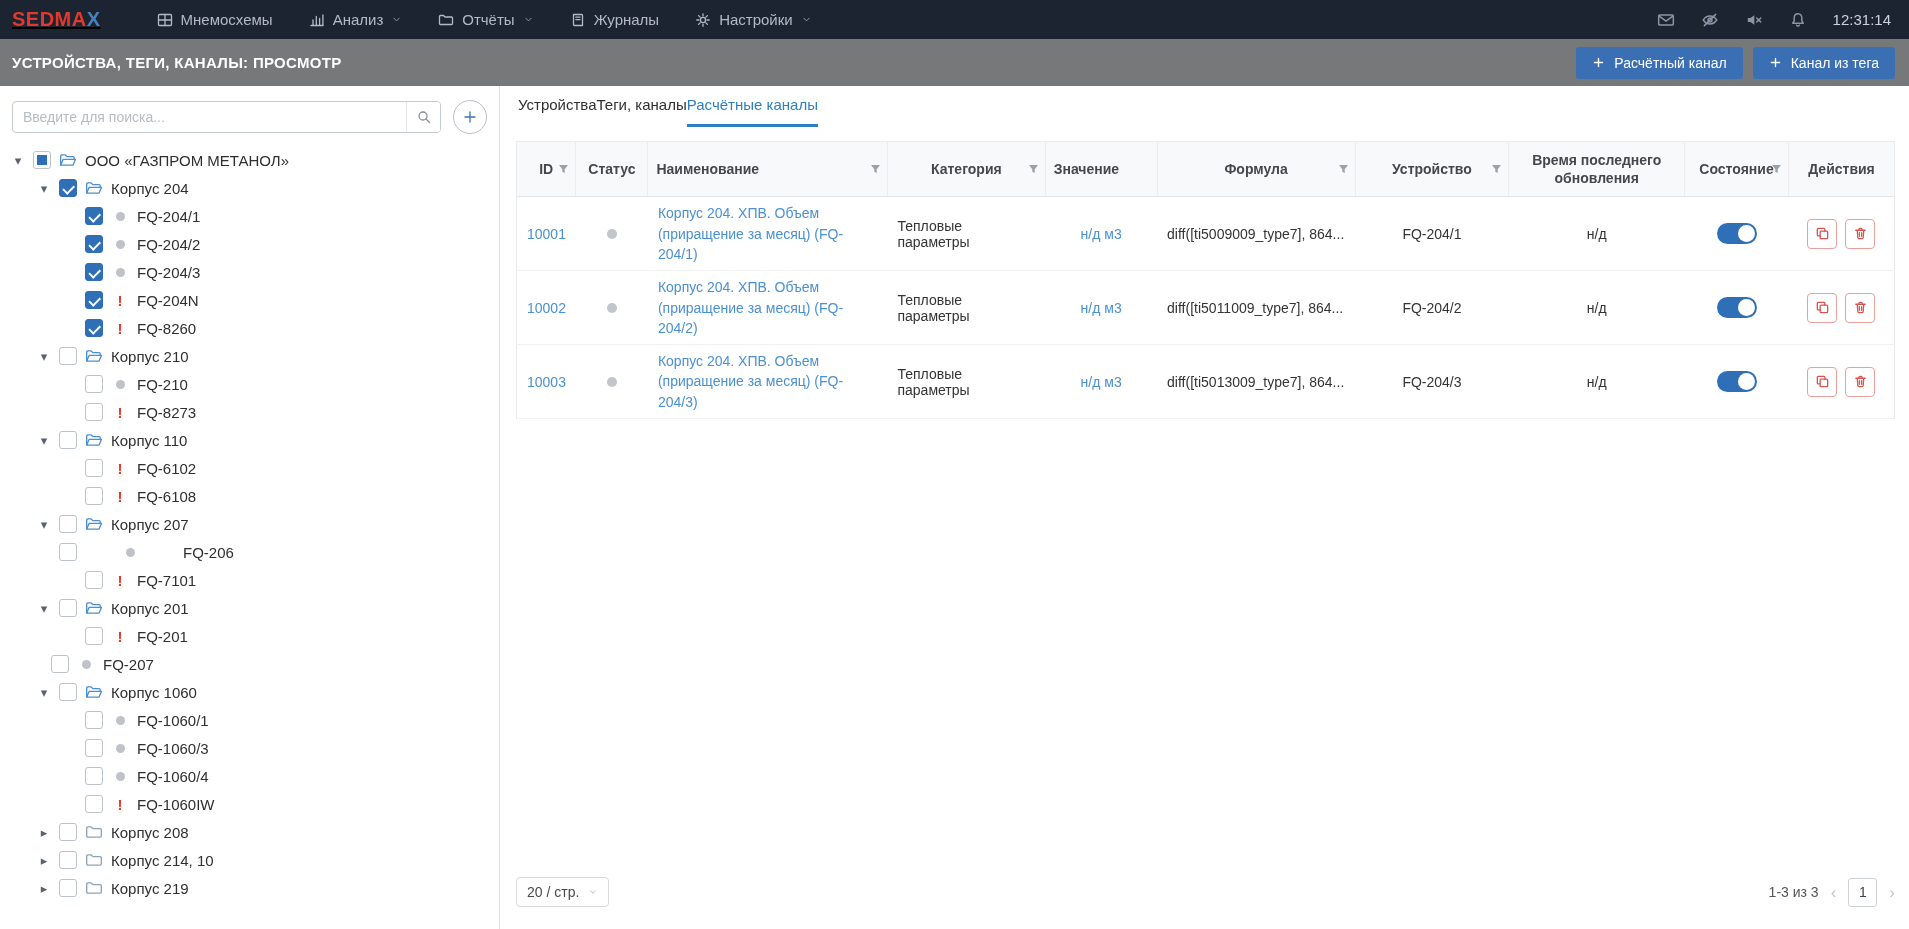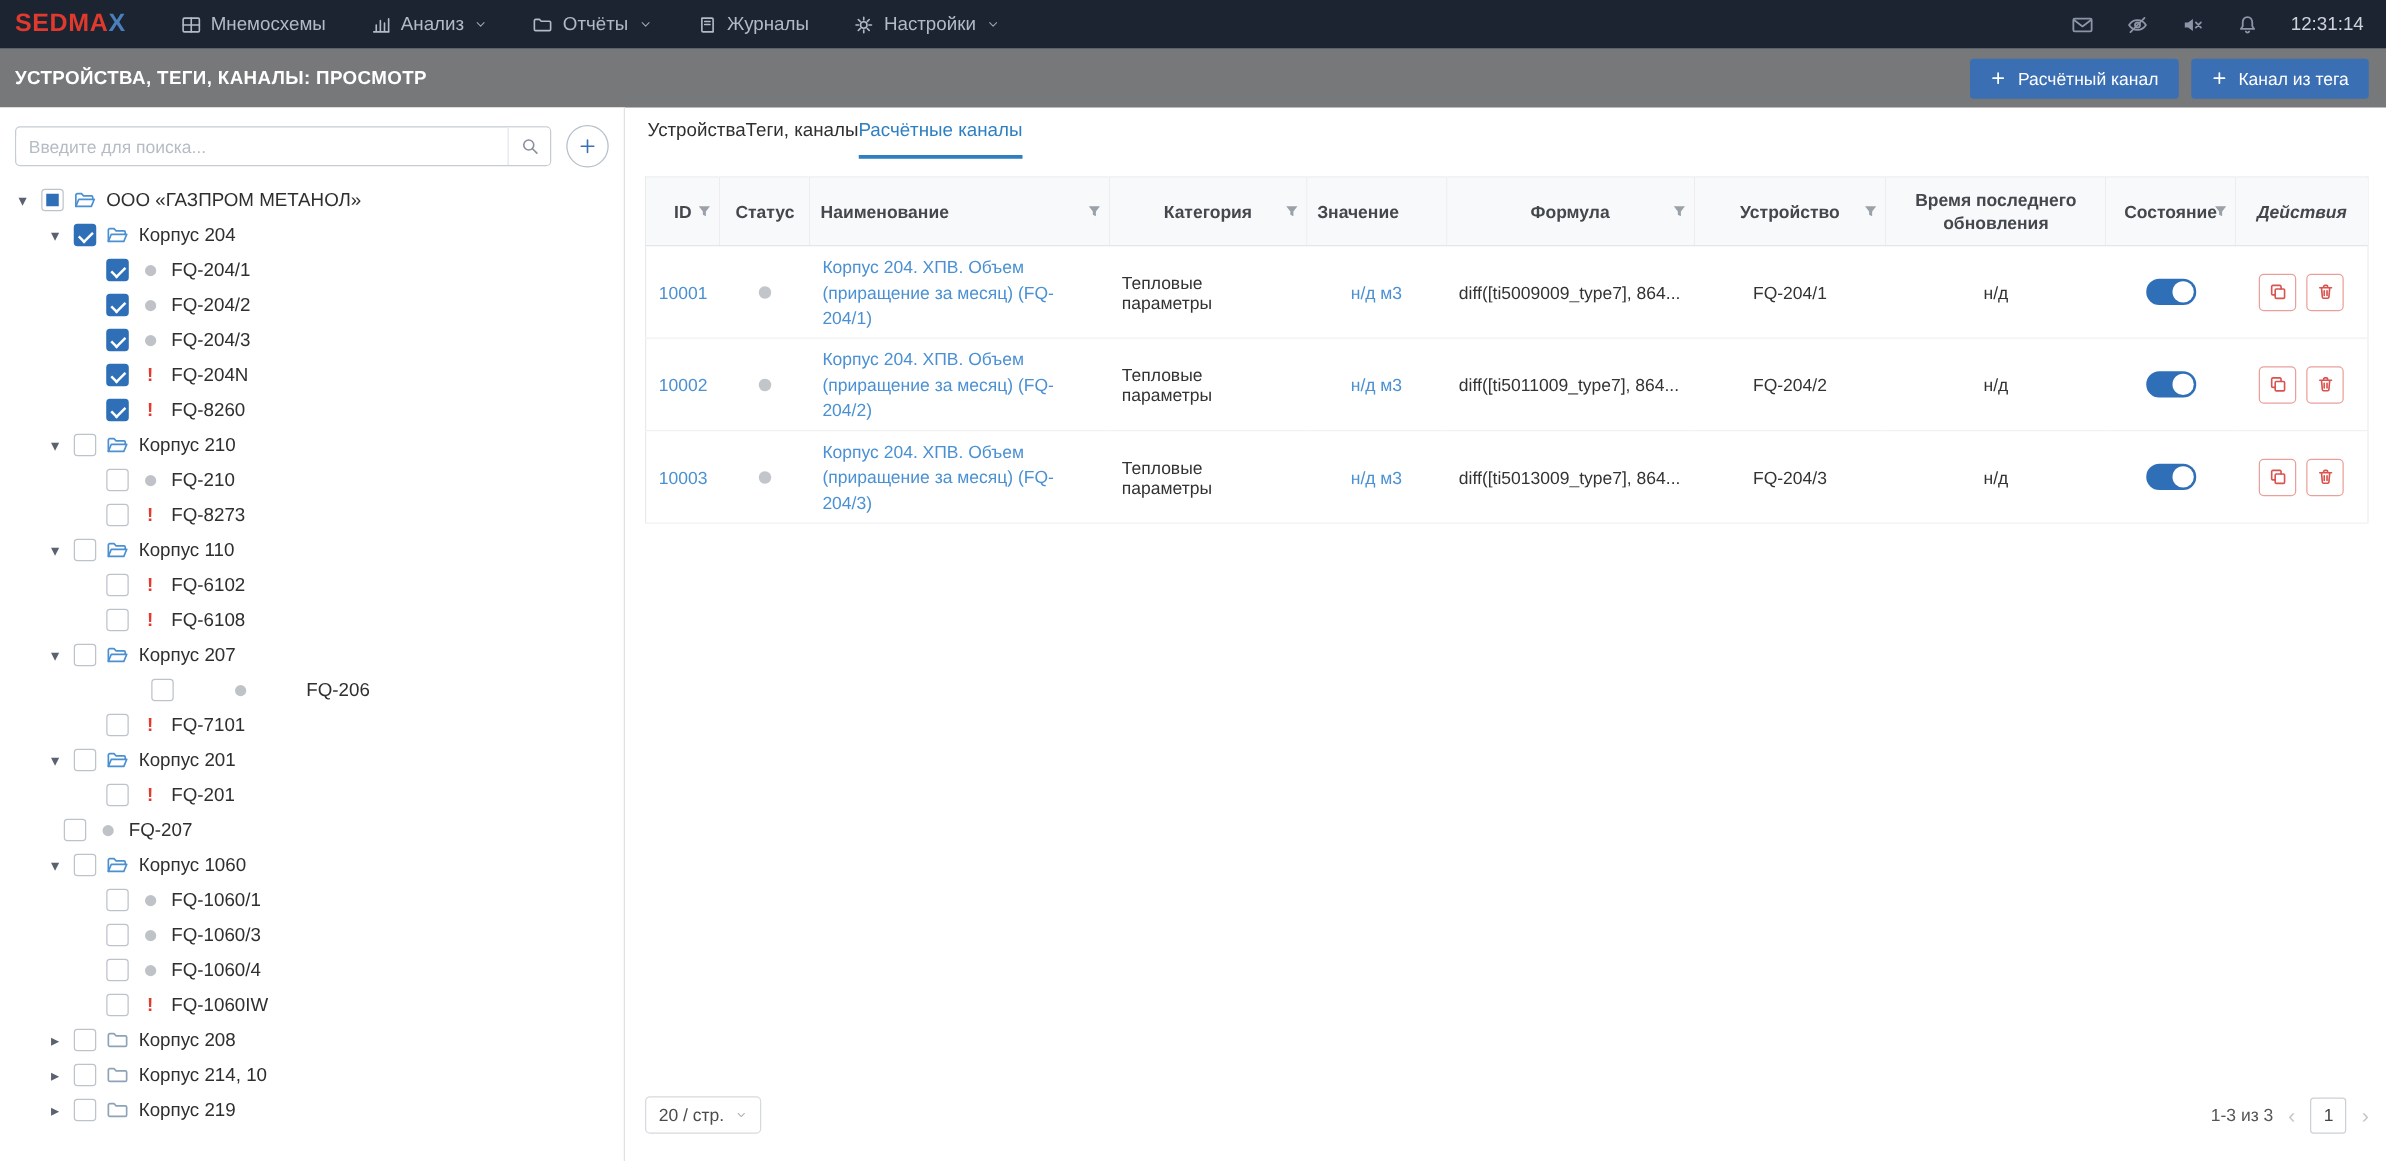--- a/index.html
+++ b/index.html
@@ -3,21 +3,21 @@
 <meta charset="utf-8">
 <style>
   * { margin:0; padding:0; box-sizing:border-box; }
   html,body { width:1909px; height:929px; overflow:hidden; background:#fff;
               font-family:"Liberation Sans", sans-serif; }
   .app { width:1909px; height:929px; display:flex; flex-direction:column; overflow:hidden; }
 
   
   .topbar { height:39px; background:#1b2430; display:flex; align-items:center;
             padding:0 18px 0 12px; flex:none; }
-  .logo { font-size:20px; font-weight:bold; letter-spacing:.5px; margin-right:44px; cursor:pointer; }
+  .logo { font-size:20px; font-weight:bold; letter-spacing:.5px; margin-right:56px; cursor:pointer;text-decoration:underline; }
   .logo-main { color:#e0392d; }
   .logo-x { color:#4a7fbd; }
   .menu { display:flex; align-items:center; gap:36px; }
   .menu-item { display:flex; align-items:center; gap:8px; color:#b3bac6; font-size:15px; cursor:pointer; }
   .icon svg { width:16px; height:16px; fill:none; stroke:currentColor; stroke-width:1.3;
               stroke-linecap:round; stroke-linejoin:round; display:block; }
   .icon.chev svg { width:11px; height:11px; opacity:.85; }
   .topbar-right { margin-left:auto; display:flex; align-items:center; gap:26px; color:#8b95a5; }
   .tb-icon { cursor:pointer; }
   .tb-icon svg { width:18px; height:18px; fill:none; stroke:currentColor; stroke-width:1.3;
@@ -367,21 +367,21 @@
             <span class="expander">▾</span>
             <span class="checkbox unchecked"></span>
             <span class="node-icon folder-open-tree">
               <svg viewBox="0 0 16 16">
                 <path d="M1.5 12.5v-8a1 1 0 0 1 1-1h3L7 5h5.5a1 1 0 0 1 1 1v1.3"></path>
                 <path d="M1.5 12.5l2.1-5h11l-2.1 5z"></path>
               </svg>
             </span>
             <span class="tree-label">Корпус 207</span>
           </div>
-          <div class="tree-row" style="padding-left: 62px; gap: 43px;">
+          <div class="tree-row" style=" gap: 43px;">
             <span class="expander"></span>
             <span class="checkbox unchecked"></span>
             <span class="node-icon">
               <span class="dot"></span>
             </span>
             <span class="tree-label">FQ-206</span>
           </div>
           <div class="tree-row" style="padding-left: 62px;">
             <span class="expander"></span>
             <span class="checkbox unchecked"></span>
@@ -536,21 +536,21 @@
                     <svg viewBox="0 0 16 16">
                       <path d="M2.5 3h11L9.5 8.3V13l-3-1.6V8.3z" fill="currentColor" stroke="none"></path>
                     </svg>
                   </span></th>
                 <th style="text-align: center;"><span class="th-label">Время последнего обновления</span></th>
                 <th style="text-align: center;"><span class="th-label">Состояние</span><span class="funnel">
                     <svg viewBox="0 0 16 16">
                       <path d="M2.5 3h11L9.5 8.3V13l-3-1.6V8.3z" fill="currentColor" stroke="none"></path>
                     </svg>
                   </span></th>
-                <th style=" font-style: italic;"><span class="th-label">Действия</span></th>
+                <th style=""><span class="th-label">Действия</span></th>
               </tr>
             </thead>
           <tbody>
               <tr>
                 <td style="text-align: center;"><a class="cell-link">10001</a></td>
                 <td style="text-align: center;"><span class="status-dot"></span></td>
                 <td style="text-align: left;"><a class="cell-link name-link">Корпус 204. ХПВ. Объем (приращение за месяц) (FQ-204/1)</a></td>
                 <td style="text-align: left;"><span>Тепловые параметры</span></td>
                 <td style="text-align: center;"><span class="value-text">н/д м3</span></td>
                 <td style="text-align: left;">

